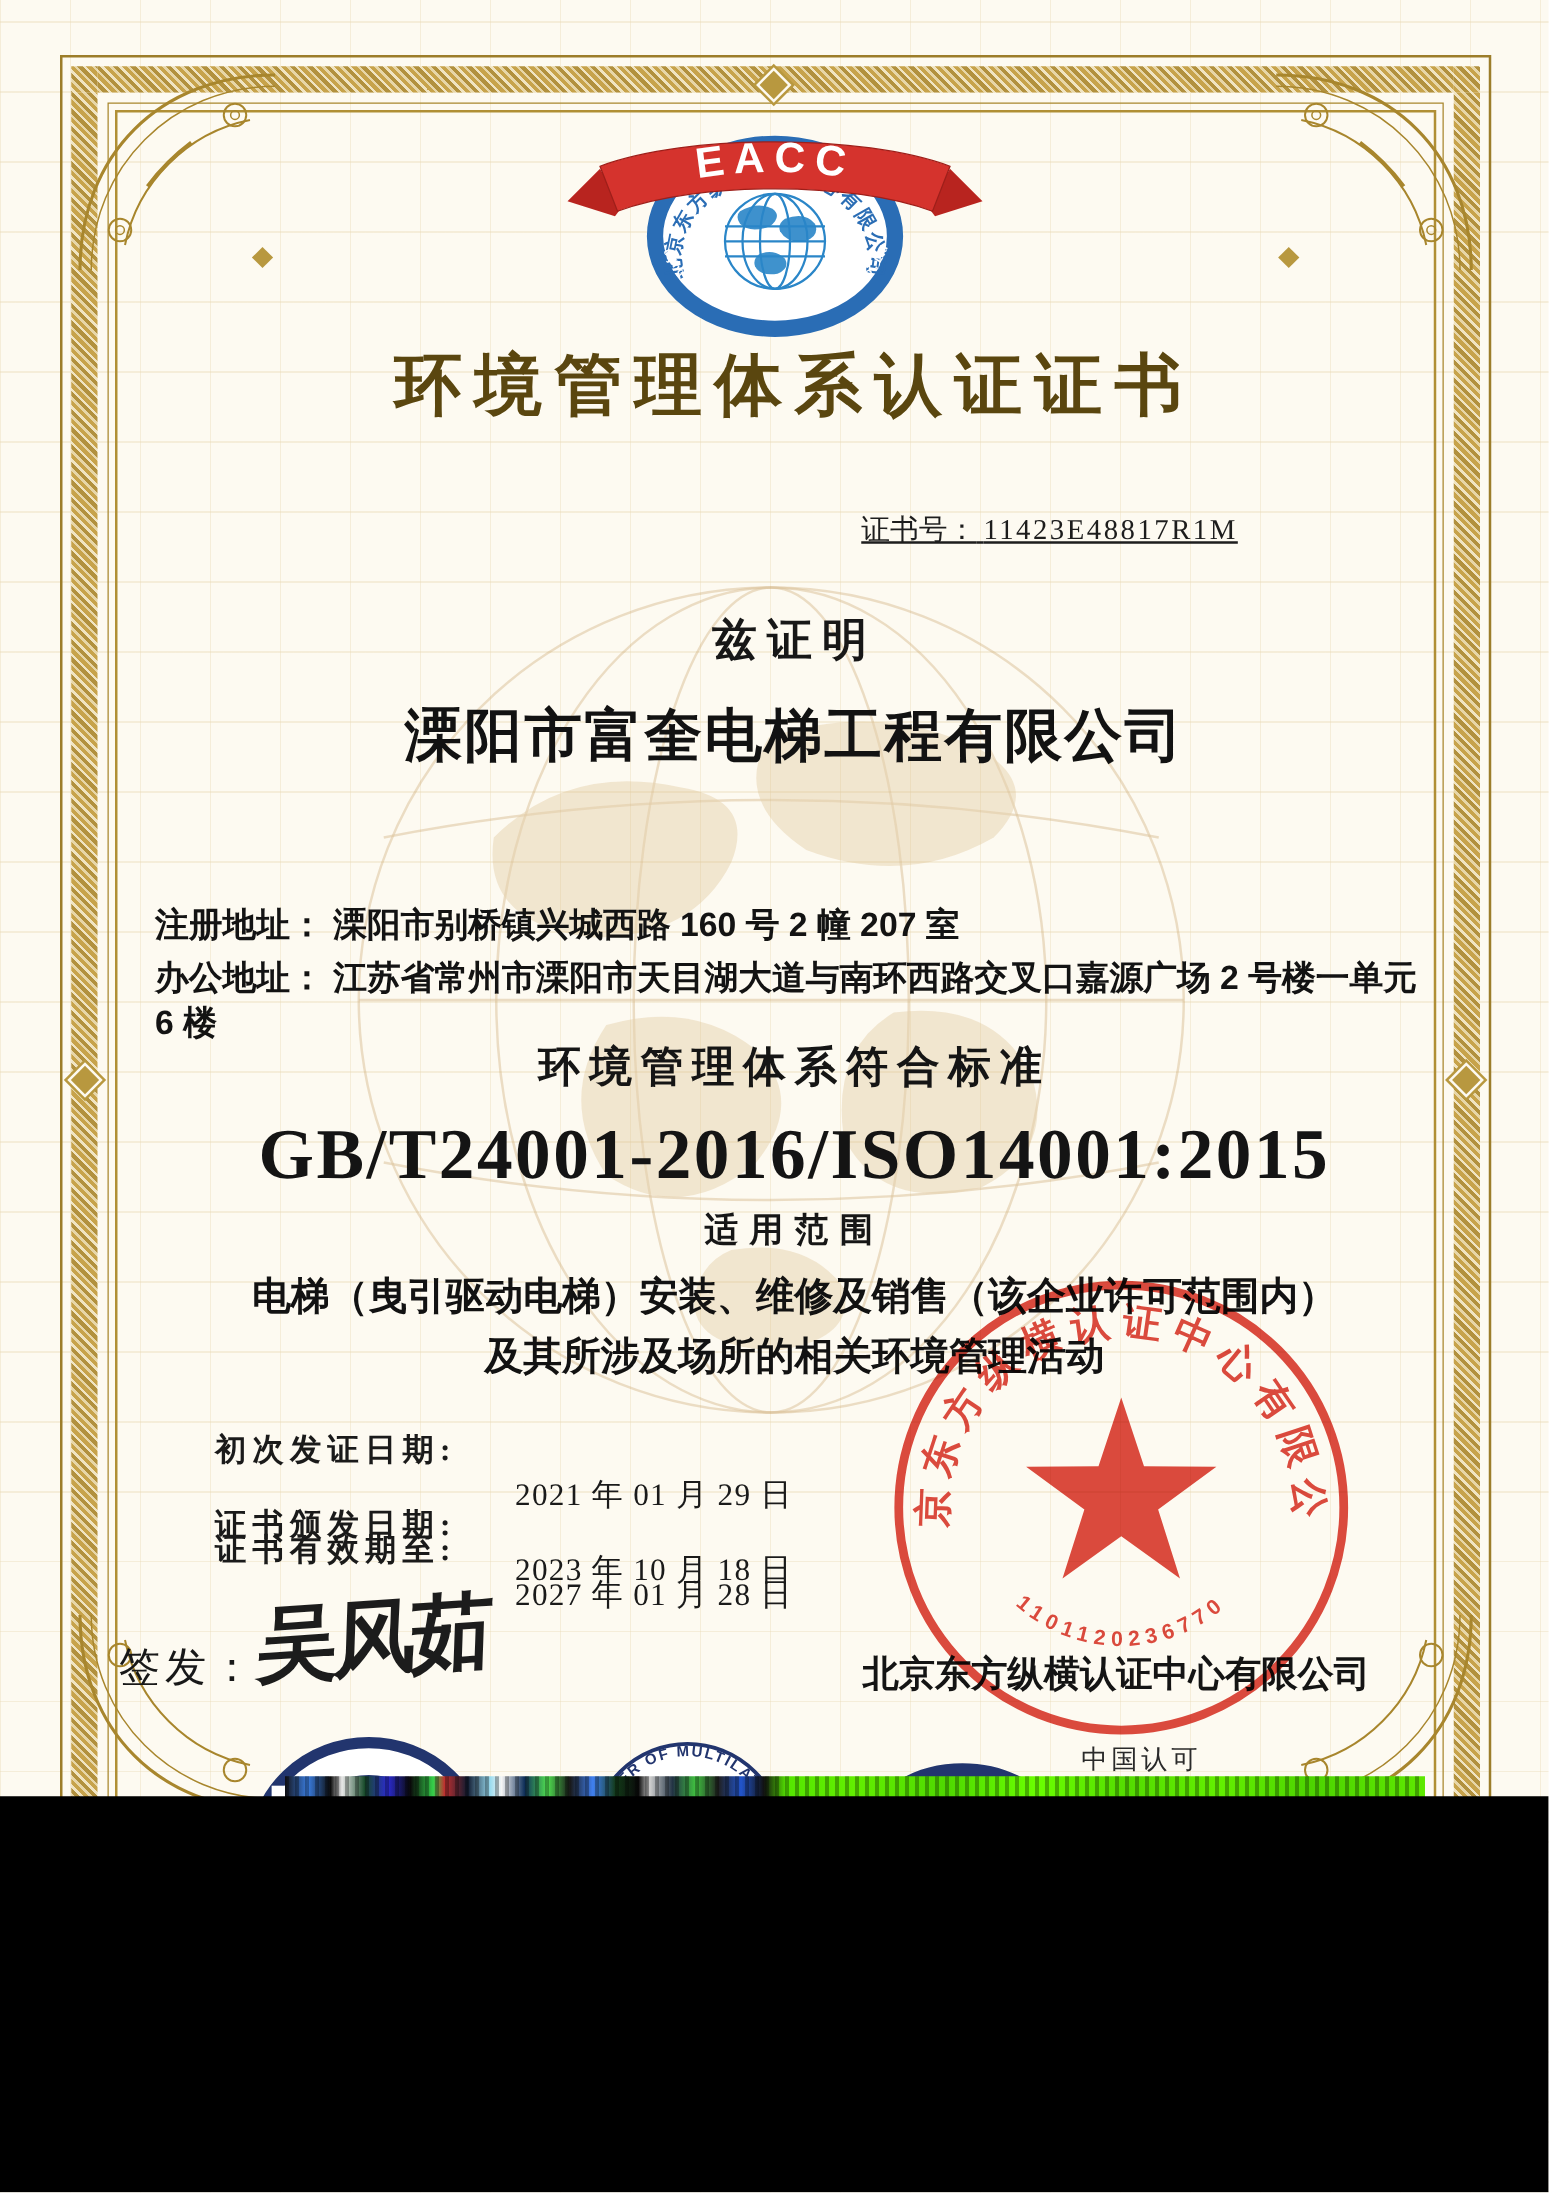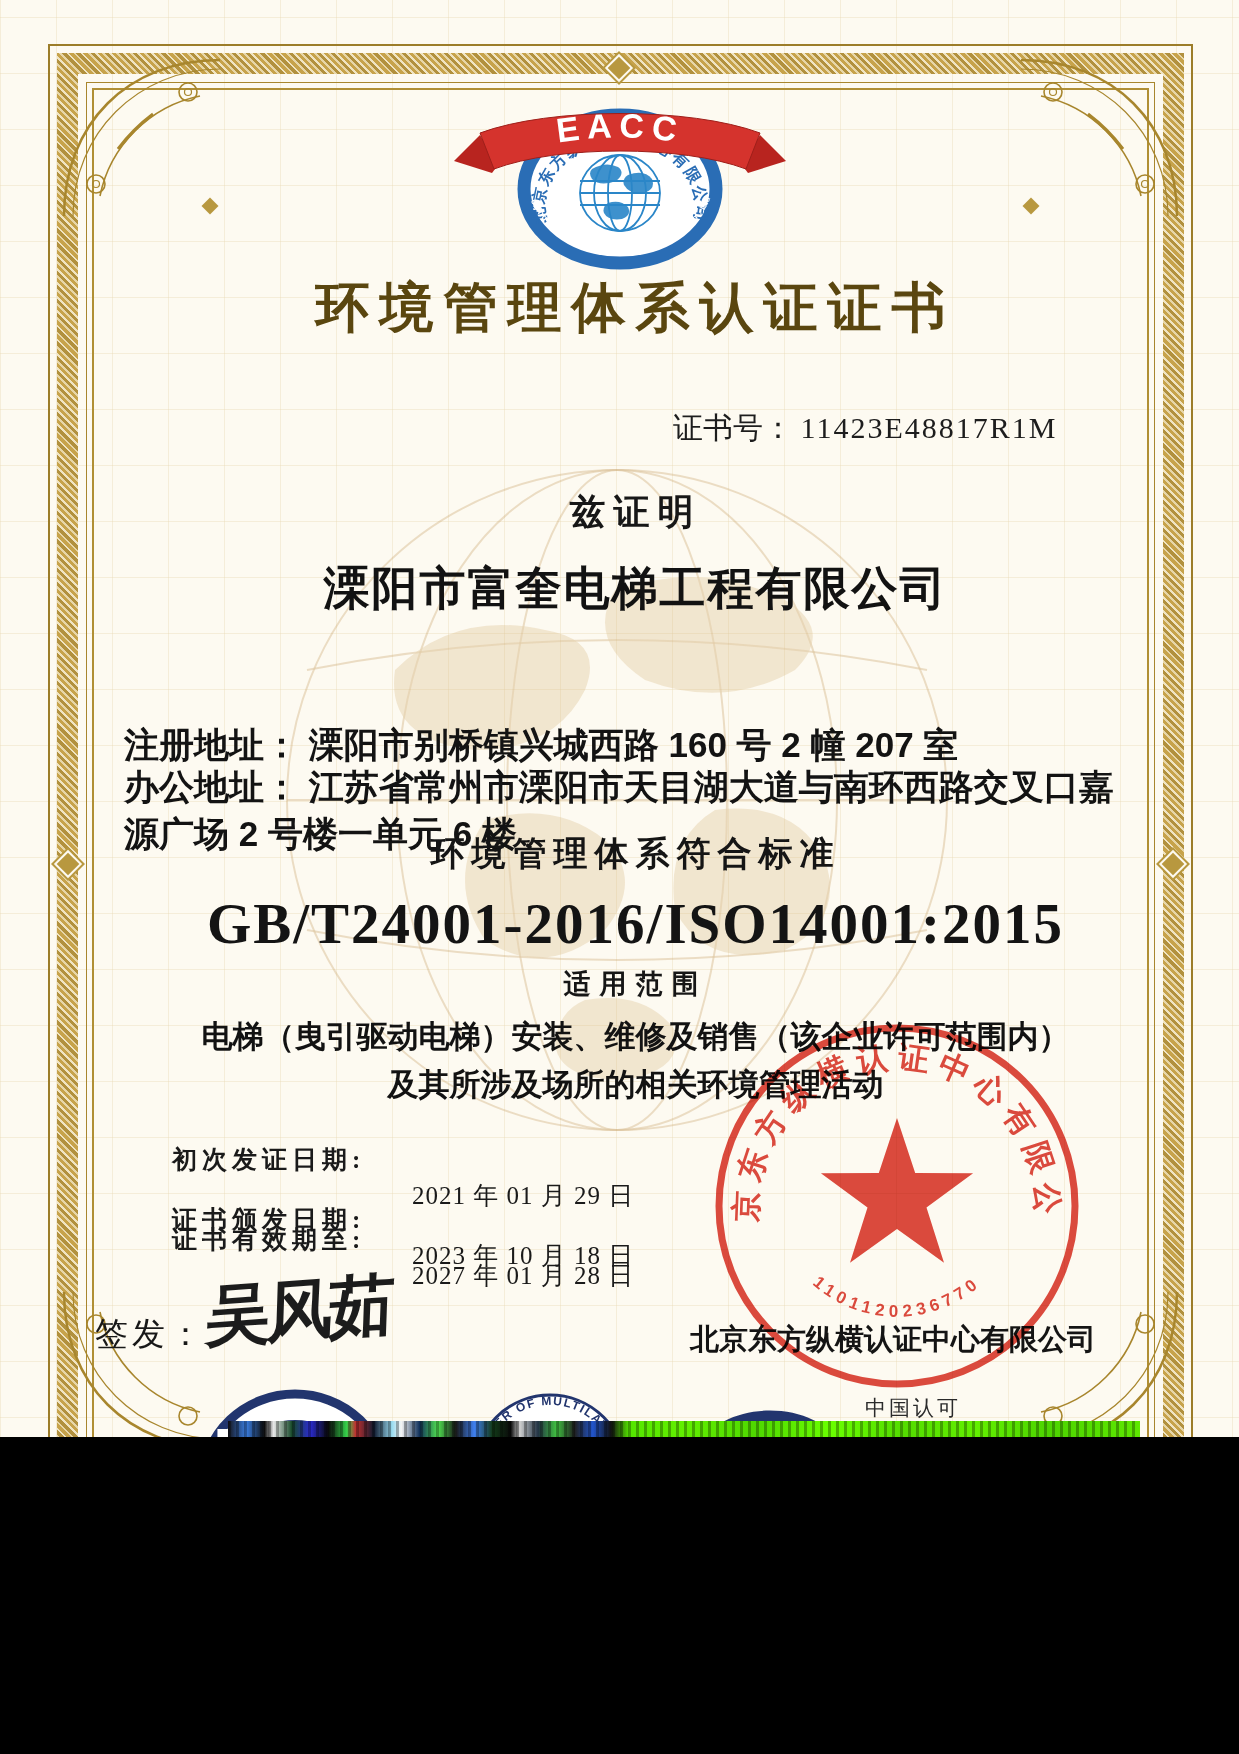--- a/index.html
+++ b/index.html
@@ -24,28 +24,28 @@
   .corner.tl { left:58px; top:54px; }
   .corner.tr { right:56px; top:54px; transform:scaleX(-1); }
   .corner.bl { left:58px; bottom:300px; transform:scaleY(-1); }
   .corner.br { right:56px; bottom:300px; transform:scale(-1,-1); }
   .diamond { width:16px; height:16px; background:#b8983f; transform:rotate(45deg);
              box-shadow:0 0 0 2px #fdfaf1, 0 0 0 4px #b8983f; }
 
   
   .center { left:16px; width:1239px; text-align:center; }
   .title { top:272px; font-size:54px; font-weight:800; color:#5a460f; letter-spacing:10px; }
-  .certno { left:673px; top:408px; font-family:"Liberation Serif",serif; font-size:30px; color:#1d1d1d; }
+  .certno { left:689px; top:408px; font-family:"Liberation Serif",serif; font-size:23px; color:#1d1d1d;text-decoration:underline; }
   .certno .num { letter-spacing:2px; }
   .certify { top:488px; font-size:36px; font-weight:600; color:#171717; letter-spacing:8px; }
   .company { top:558px; font-size:46px; font-weight:900; color:#121212; letter-spacing:2px; }
   .credit { top:652px; font-size:29px; color:#141414; }
   .credit .lbl { font-weight:800; }
   .credit .val { font-family:"Liberation Serif",serif; letter-spacing:1px; }
-  .addr { left:124px; width:1020px; color:#131313; font-size:35px; font-weight:700; }
+  .addr { left:124px; width:1020px; color:#131313; font-size:27px; font-weight:700; }
   .addr.reg { top:722px; }
   .addr.off { top:764px; }
   .std-head { top:831px; font-size:34px; font-weight:800; color:#151515; letter-spacing:7px; }
   .std-code { top:891px; font-family:"Liberation Serif",serif; font-size:57px; font-weight:600; color:#141414; letter-spacing:2px; }
   .scope-head { top:966px; font-size:27px; font-weight:700; color:#161616; letter-spacing:9px; }
   .scope1 { top:1016px; font-size:31px; font-weight:700; color:#121212; }
   .scope2 { top:1064px; font-size:31px; font-weight:700; color:#121212; }
   .daterow { left:172px; display:flex; font-family:"Liberation Serif",serif; color:#1a1a1a; font-size:25px; }
   .daterow .dl { width:218px; letter-spacing:5px; font-weight:600; }
   .daterow .dv { margin-left:22px; letter-spacing:1px;margin-top:36px; }

